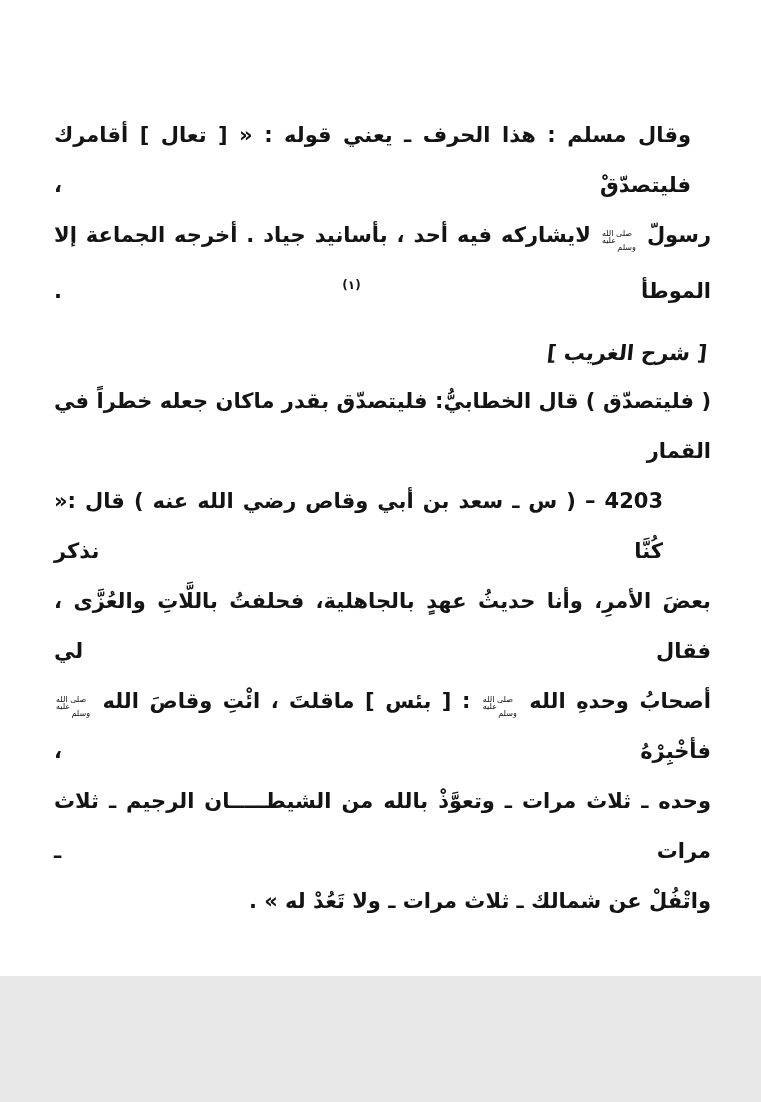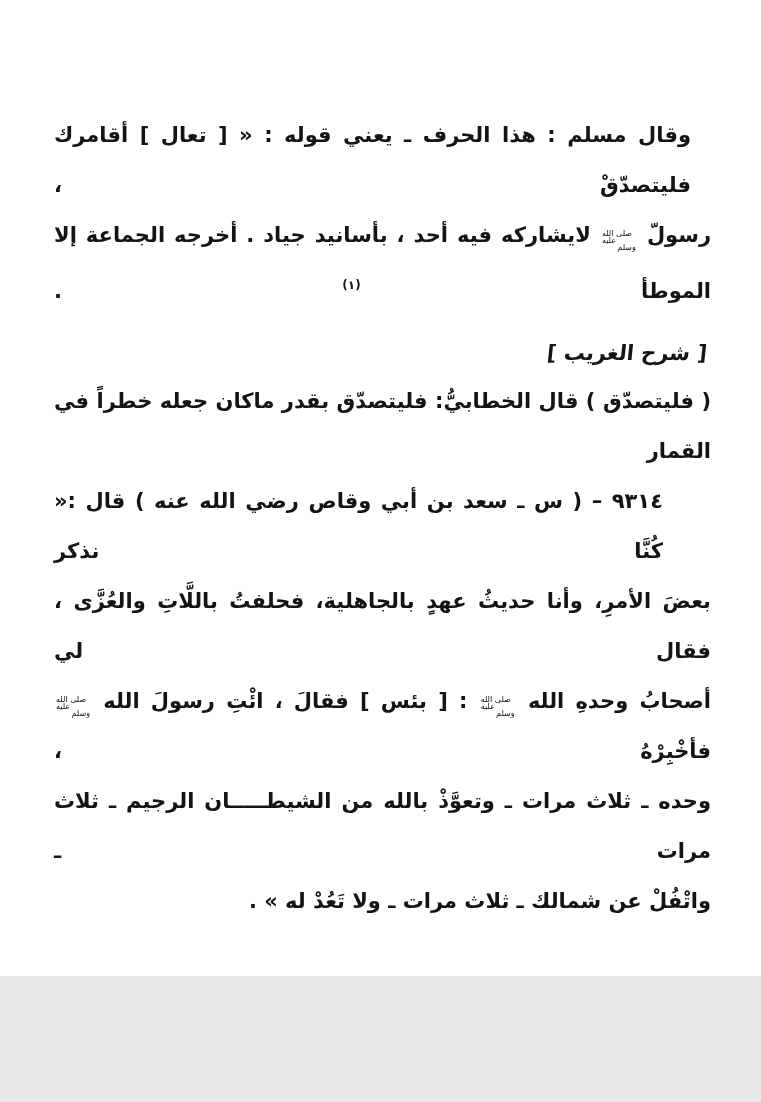--- a/index.html
+++ b/index.html
@@ -71,28 +71,28 @@
       <span>لايشاركه فيه أحد ، بأسانيد جياد . أخرجه الجماعة إلا الموطأ</span>
       <span class="fnref">(١)</span>
       <span>.</span>
     </div>
 
     <div class="gharib"><span class="callig">[ شرح الغريب ]</span></div>
 
     <div class="bline"><span>( فليتصدّق ) قال الخطابيُّ: فليتصدّق بقدر ماكان جعله خطراً في القمار</span></div>
 
     <div class="bline ind-num">
-      <span class="hnum">٩٣١٤</span>
+      <span class="hnum">4203</span>
       <span>– ( س ـ سعد بن أبي وقاص رضي الله عنه ) قال :« كُنَّا نذكر</span>
     </div>
     <div class="bline"><span>بعضَ الأمرِ، وأنا حديثُ عهدٍ بالجاهلية، فحلفتُ باللَّاتِ والعُزَّى ، فقال لي</span></div>
     <div class="bline">
       <span>أصحابُ وحدهِ الله</span>
       <span class="saws">صلى الله عليه وسلم</span>
-      <span>: [ بئس ] فقالَ ، ائْتِ رسولَ الله</span>
+      <span>: [ بئس ] ماقلتَ ، ائْتِ وقاصَ الله</span>
       <span class="saws">صلى الله عليه وسلم</span>
       <span>فأخْبِرْهُ ،</span>
     </div>
     <div class="bline"><span>وحده ـ ثلاث مرات ـ وتعوَّذْ بالله من الشيطـــــان الرجيم ـ ثلاث مرات ـ</span></div>
     <div class="bline endline"><span>واتْفُلْ عن شمالك ـ ثلاث مرات ـ ولا تَعُدْ له » .</span></div>
 
   </div>
 
 </div>
 

